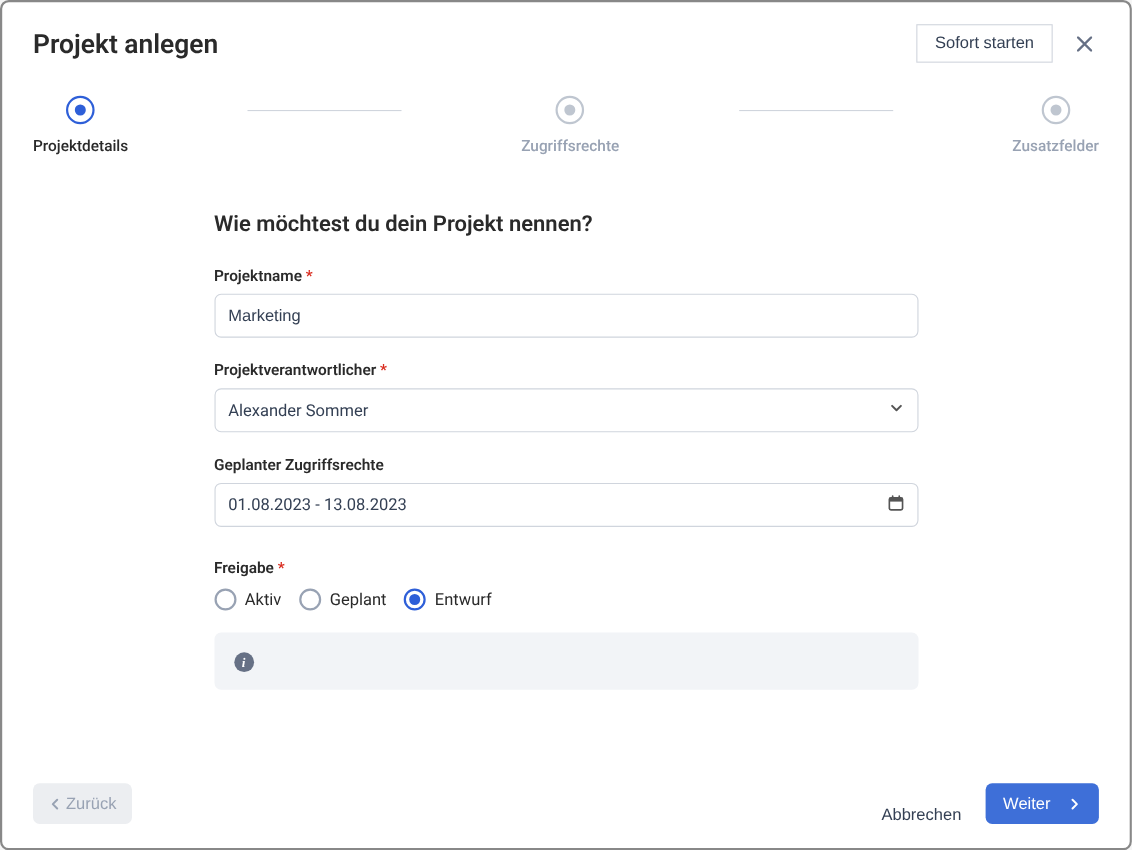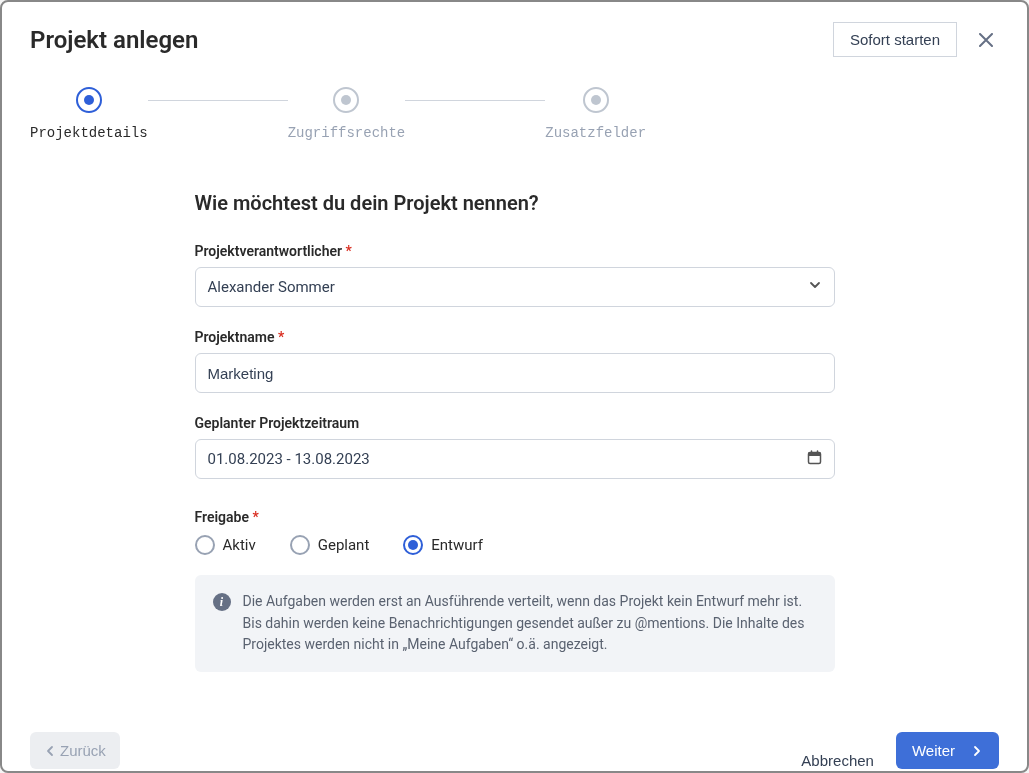--- a/index.html
+++ b/index.html
@@ -52,25 +52,24 @@
       border: none;
       cursor: pointer;
       padding: 6px;
       color: #667085;
       font-size: 18px;
       display: flex;
       align-items: center;
     }
     .stepper {
       display: flex;
-      justify-content: flex-start;
+      justify-content: space-between;
       align-items: flex-start;
       margin-top: 30px;
       padding: 0 28px;
-      font-family: Liberation Mono, monospace;
     }
     .step {
       display: flex;
       flex-direction: column;
       align-items: center;
       position: relative;
     }
     .step-circle {
       width: 26px;
       height: 26px;
@@ -132,21 +131,21 @@
       color: #344054;
       background: #fff;
       display: flex;
       align-items: center;
       justify-content: space-between;
     }
     .input { outline: none; }
     .icon-right { color: #555; flex-shrink: 0; }
     .radio-group {
       display: flex;
-      gap: 34px;
+      gap: 16px;
       margin-top: 10px;
     }
     .radio-option {
       display: flex;
       align-items: center;
       gap: 8px;
       cursor: pointer;
     }
     .radio-outer {
       width: 20px;
@@ -281,38 +280,38 @@
         </div>
       <div class="step-label">Zusatzfelder</div>
     </div>
   </div>
 
   <div class="content">
     <div class="inner">
       <h2 class="section-heading">Wie möchtest du dein Projekt nennen?</h2>
 
       <div class="field">
+        <label class="field-label"><span>Projektname</span> <span class="required">*</span></label>
+        <input class="input" type="text" value="Marketing" style="">
+      </div>
+
+      <div class="field">
         <label class="field-label"><span>Projektverantwortlicher</span> <span class="required">*</span></label>
         <div class="select-box">
           <span>Alexander Sommer</span>
           <span class="icon-right">
             <svg width="14" height="14" viewBox="0 0 14 14">
                 <path d="M3 5 L7 9 L11 5" stroke="currentColor" stroke-width="1.8" fill="none" stroke-linecap="round" stroke-linejoin="round"></path>
               </svg>
           </span>
         </div>
       </div>
 
       <div class="field">
-        <label class="field-label"><span>Projektname</span> <span class="required">*</span></label>
-        <input class="input" type="text" value="Marketing" style="">
-      </div>
-
-      <div class="field">
-        <label class="field-label">Geplanter Projektzeitraum</label>
+        <label class="field-label">Geplanter Zugriffsrechte</label>
         <div class="select-box">
           <span>01.08.2023 - 13.08.2023</span>
           <span class="icon-right">
             <svg width="15" height="15" viewBox="0 0 15 15" fill="currentColor">
                 <rect x="1.5" y="2.5" width="12" height="11" rx="1.5" fill="none" stroke="currentColor" stroke-width="1.5"></rect>
                 <rect x="1.5" y="2.5" width="12" height="3.5" fill="currentColor"></rect>
                 <line x1="4.5" y1="1" x2="4.5" y2="3.5" stroke="currentColor" stroke-width="1.5" stroke-linecap="round"></line>
                 <line x1="10.5" y1="1" x2="10.5" y2="3.5" stroke="currentColor" stroke-width="1.5" stroke-linecap="round"></line>
               </svg>
           </span>
@@ -333,21 +332,20 @@
           <label class="radio-option">
             <span class="radio-outer selected">
                 <span class="radio-inner"></span>
               </span>
             <span class="radio-label">Entwurf</span>
           </label>
         </div>
 
         <div class="info-box">
           <div class="info-icon">i</div>
-          <div class="info-text">Die Aufgaben werden erst an Ausführende verteilt, wenn das Projekt kein Entwurf mehr ist. Bis dahin werden keine Benachrichtigungen gesendet außer zu @mentions. Die Inhalte des Projektes werden nicht in „Meine Aufgaben“ o.ä. angezeigt.</div>
         </div>
       </div>
     </div>
   </div>
 
   <div class="modal-footer">
     <button class="btn-back">
       <span class="chev">
         <svg width="12" height="12" viewBox="0 0 12 12">
             <path d="M8 2 L4 6 L8 10" stroke="currentColor" stroke-width="1.8" fill="none" stroke-linecap="round" stroke-linejoin="round"></path>

